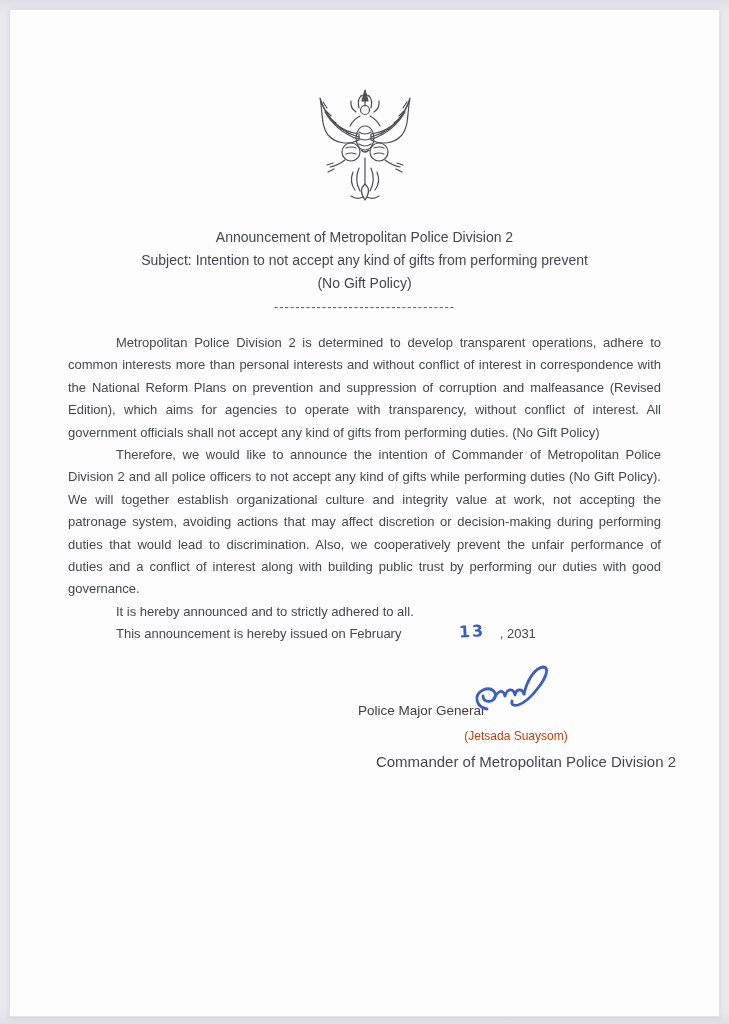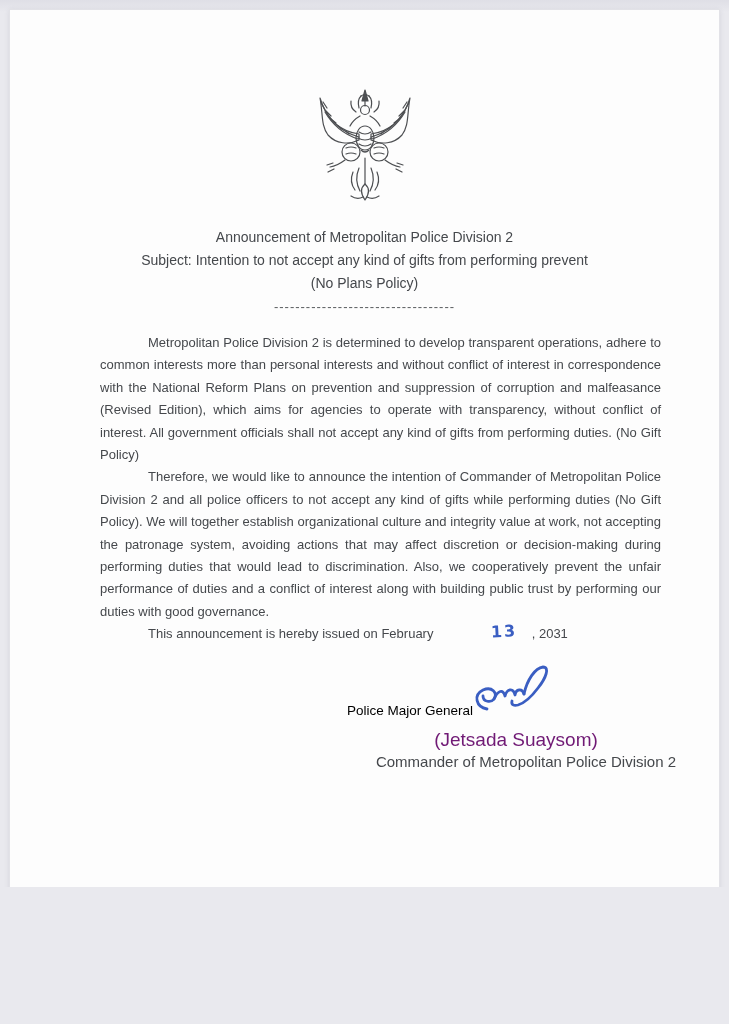--- a/index.html
+++ b/index.html
@@ -4,21 +4,21 @@
 <style>
   html, body {
     margin: 0;
     padding: 0;
     background: #e9e9ee;
     font-family: "Liberation Sans", sans-serif;
   }
   .photo {
     position: relative;
     width: 729px;
-    height: 887px;
+    height: 1024px;
     background: linear-gradient(#dfdfe6, #e9e9ee 12px, #e9e9ee 1010px, #dfdfe4);
     overflow: hidden;
     text-decoration: underline;
   }
   .page {
     position: absolute;
     left: 9px;
     top: 9px;
     width: 709px;
     height: 1006px;
@@ -53,21 +53,20 @@
   }
   .body-text {
     position: absolute;
     top: 322px;
     left: 58px;
     right: 58px;
     font-size: 13px;
     line-height: 22.4px;
     text-align: justify;
     color: #45484c;
-    margin-left: 32px;
   }
   .body-text p {
     margin: 0;
     text-indent: 48px;
   }
   .closing {
     text-indent: 48px;
     text-align: left;
   }
   .hand-day {
@@ -77,40 +76,40 @@
     font-weight: 700;
     font-size: 16px;
     letter-spacing: 2px;
     transform: rotate(-3deg);
     margin: 0 14px 0 10px;
     line-height: 1;
   }
   .sig-rank {
     position: absolute;
     top: 693px;
-    left: 337px;
+    left: 348px;
     font-size: 13.5px;
-    color: #000000;
+    color: #404040;
     white-space: nowrap;
   }
   .sig-ink {
     position: absolute;
     top: 655px;
     left: 461px;
     width: 106px;
     height: 60px;
   }
   .sig-name {
     position: absolute;
     top: 719px;
     left: 401px;
     width: 210px;
     text-align: center;
-    font-size: 19px;
-    color: #701a75;
+    font-size: 12px;
+    color: #c2410c;
   }
   .sig-title {
     position: absolute;
     top: 743px;
     left: 361px;
     width: 310px;
     text-align: center;
     font-size: 15px;
     color: #45484c;
     white-space: nowrap;
@@ -151,27 +150,28 @@
         <path d="M50 96 Q43 102 50 112 Q57 102 50 96"></path>
         <path d="M44 80 Q39 92 45 103 M56 80 Q61 92 55 103"></path>
         <path d="M38 84 Q34 94 40 102 M62 84 Q66 94 60 102"></path>
         <path d="M36 108 Q42 112 48 109 M64 108 Q58 112 52 109"></path>
       </g>
     </svg>
 
     <div class="title-block">
       <div>Announcement of Metropolitan Police Division 2</div>
       <div>Subject: Intention to not accept any kind of gifts from performing prevent</div>
-      <div>(No Plans Policy)</div>
+      <div>(No Gift Policy)</div>
       <div class="divider">----------------------------------</div>
     </div>
 
     <div class="body-text">
       <p>Metropolitan Police Division 2 is determined to develop transparent operations, adhere to common interests more than personal interests and without conflict of interest in correspondence with the National Reform Plans on prevention and suppression of corruption and malfeasance (Revised Edition), which aims for agencies to operate with transparency, without conflict of interest. All government officials shall not accept any kind of gifts from performing duties. (No Gift Policy)</p>
       <p>Therefore, we would like to announce the intention of Commander of Metropolitan Police Division 2 and all police officers to not accept any kind of gifts while performing duties (No Gift Policy). We will together establish organizational culture and integrity value at work, not accepting the patronage system, avoiding actions that may affect discretion or decision-making during performing duties that would lead to discrimination. Also, we cooperatively prevent the unfair performance of duties and a conflict of interest along with building public trust by performing our duties with good governance.</p>
+      <p class="closing">It is hereby announced and to strictly adhered to all.</p>
       <p class="closing"><span>This announcement is hereby issued on February</span><span class="hand-day">13</span><span>, 2031</span></p>
     </div>
 
     <div class="sig-rank">Police Major General</div>
 
     <svg class="sig-ink" viewBox="0 0 106 60" aria-hidden="true">
       <g stroke="#3a5ec2" fill="none" stroke-width="2.8" stroke-linecap="round" stroke-linejoin="round">
         <path d="M16 44 C5 42 2 30 12 25 C21 21 27 28 23 34 C20 38 12 37 12 31"></path>
         <path d="M23 34 C27 25 32 24 34 31 C36 24 42 22 44 30 C45 24 51 23 53 29"></path>
         <path d="M53 29 C56 15 64 3 72 2 C79 2 75 13 67 23 C61 31 54 38 47 40 C43 41 40 40 41 36"></path>

